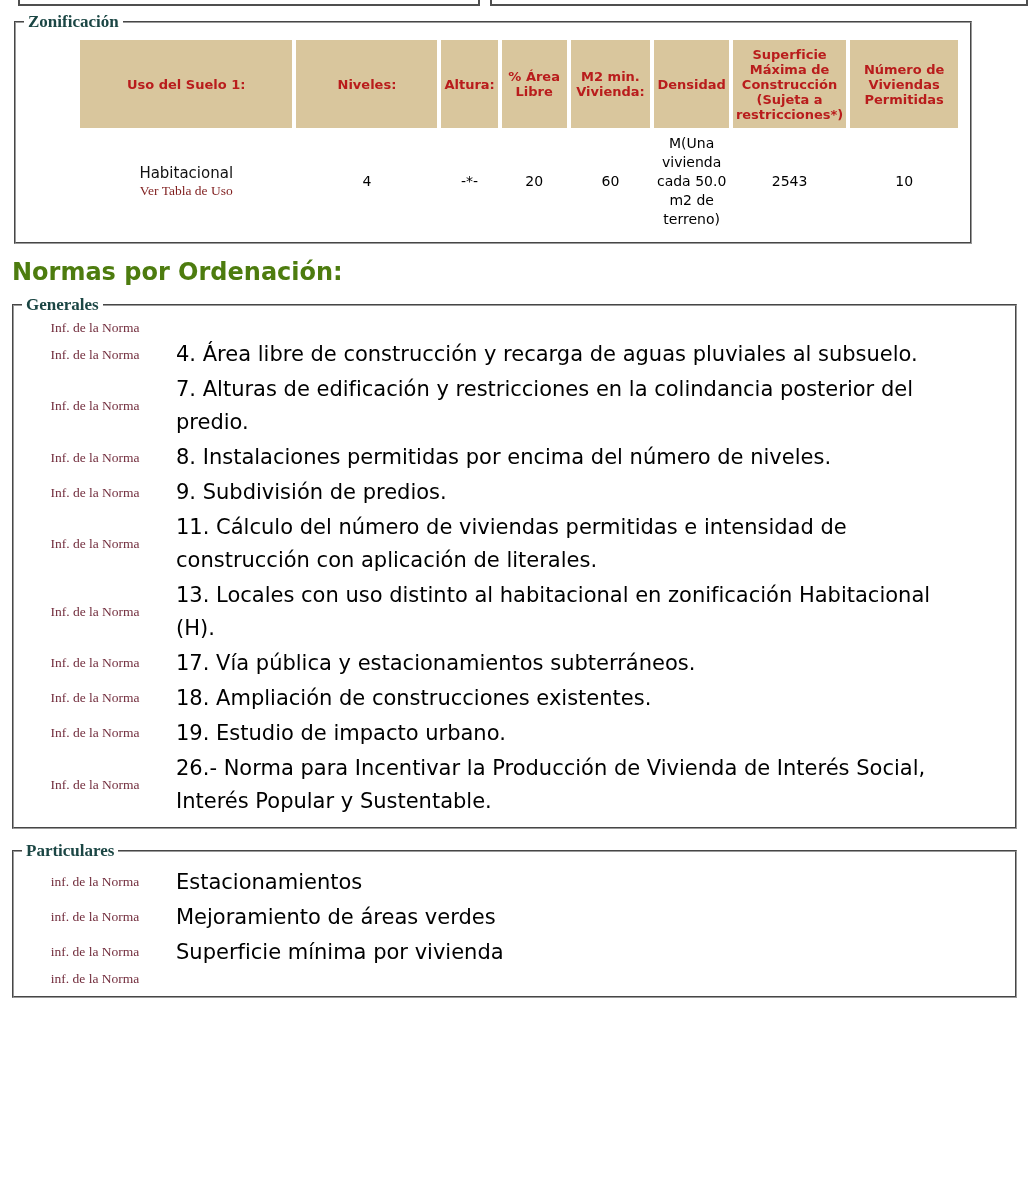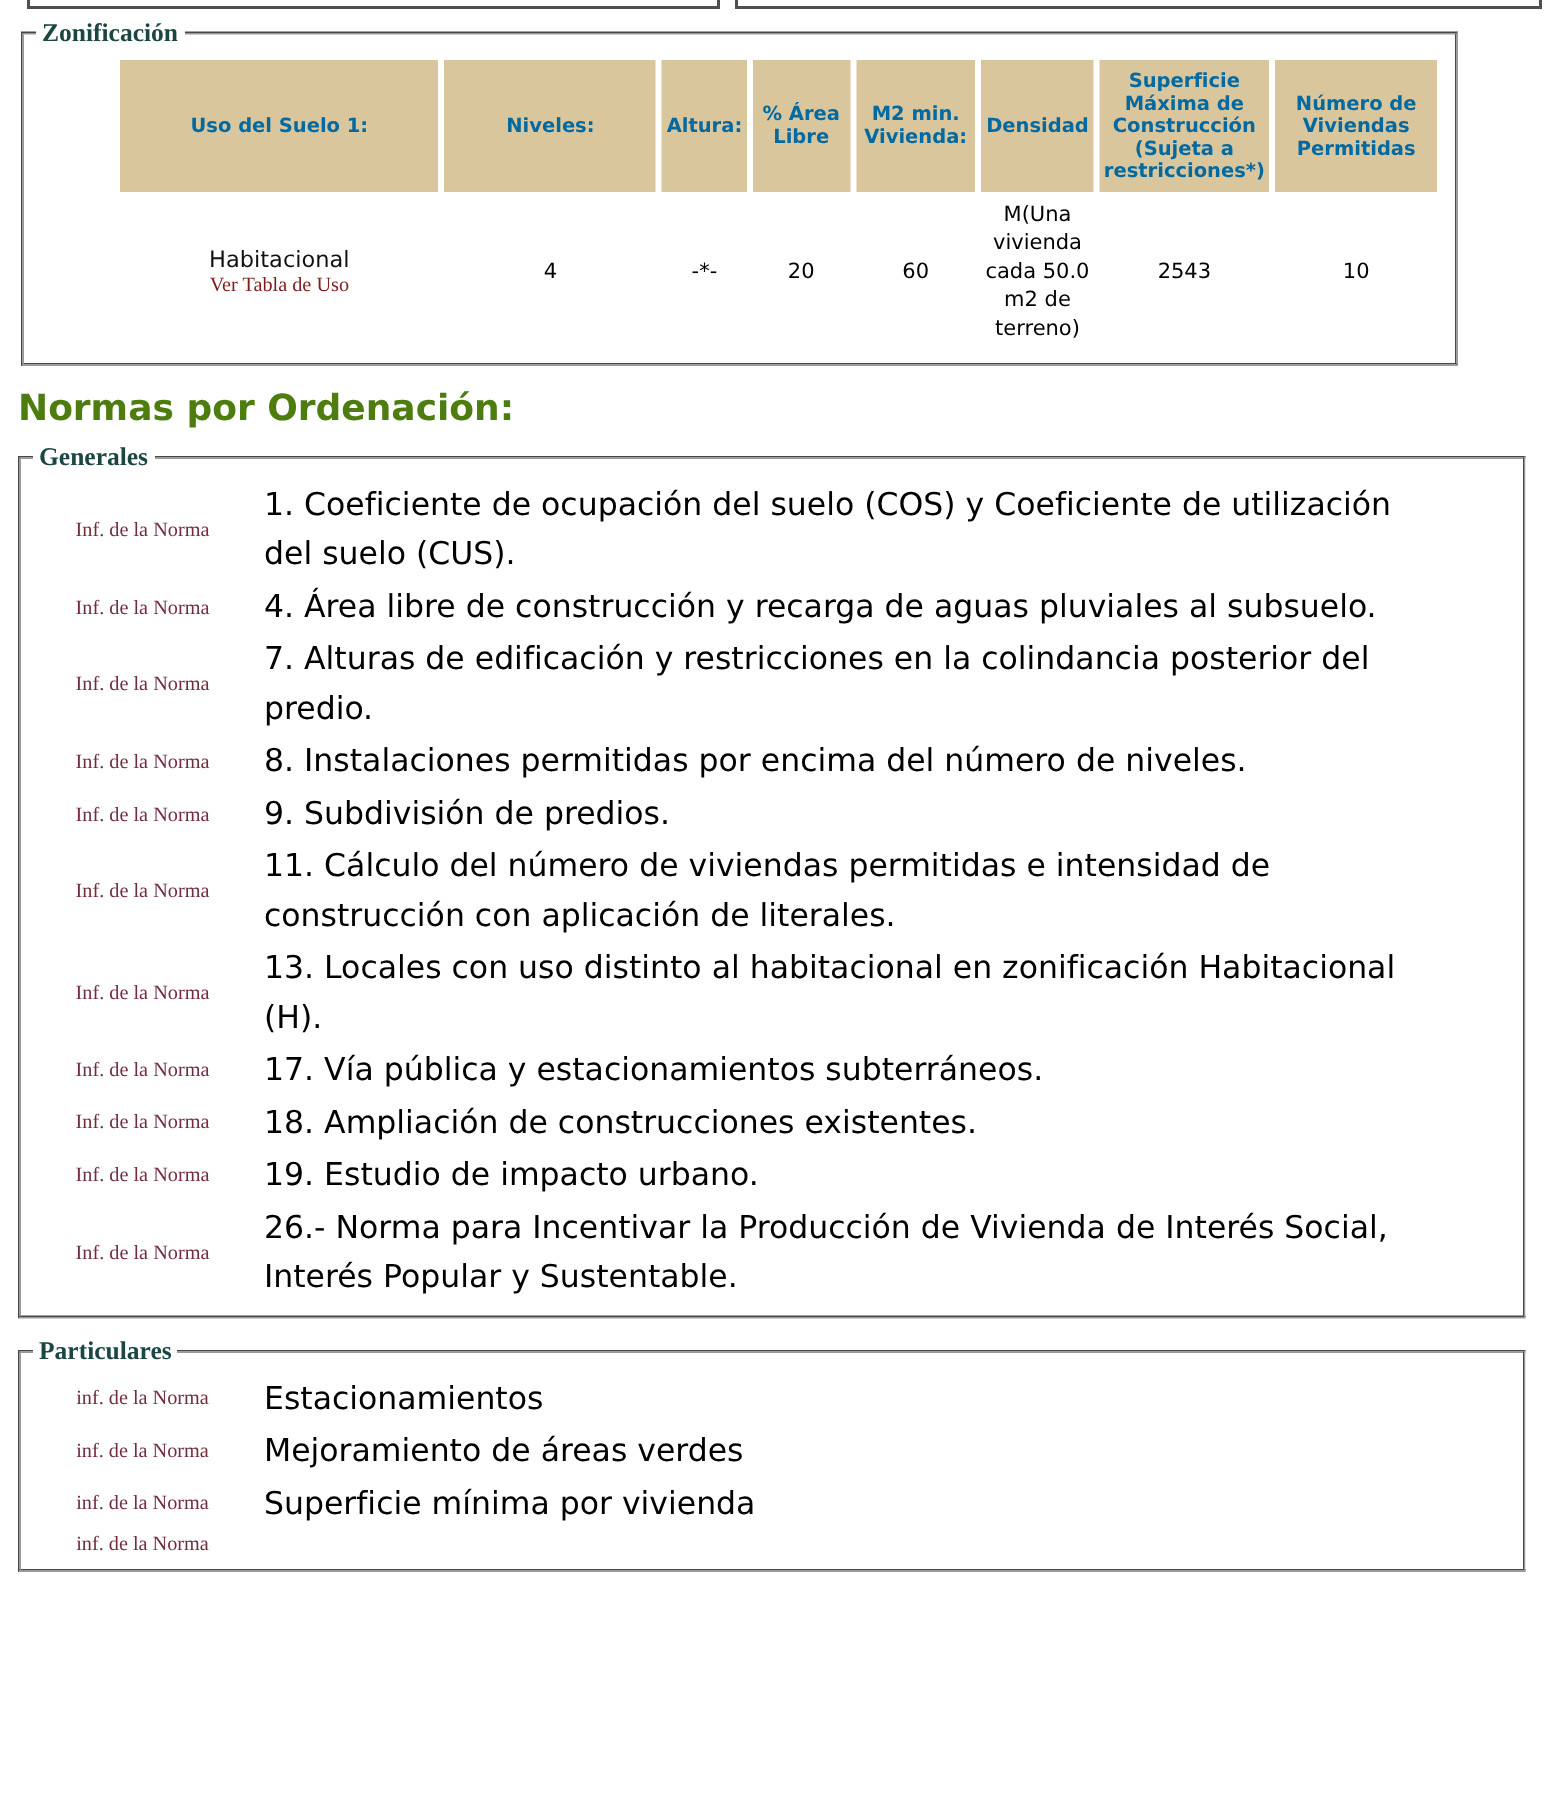--- a/index.html
+++ b/index.html
@@ -35,21 +35,21 @@
   #particulares-fieldset{margin:12px 18px 0 12px;padding-top:4px;}
 
   
   table.zoning{
     border-collapse:separate;
     border-spacing:4px;
     margin:2px 0 0 52px;
   }
   table.zoning th{
     background:#d9c69d;
-    font-size:13px;font-weight:bold;color:#0369a1;
+    font-size:13px;font-weight:bold;color:#b91c1c;
     text-align:center;vertical-align:middle;
     padding:4px 3px;height:88px;box-sizing:border-box;
   }
   table.zoning td{
     text-align:center;vertical-align:middle;
     font-size:14px;height:92px;padding:2px;background:#fff;
   }
   .c0{width:214px}.c1{width:142px}.c2{width:52px}.c3{width:65px}
   .c4{width:80px}.c5{width:74px}.c6{width:112px}.c7{width:108px}
   .uso-name{font-size:15px;color:#111;}
@@ -114,21 +114,20 @@
     </table>
 </fieldset>
 
 <h1 class="normas-heading">Normas por Ordenación:</h1>
 
 <fieldset id="generales-fieldset">
   <legend>Generales</legend>
 
   <div class="norm-row">
     <a class="norm-link" href="#">Inf. de la Norma</a>
-    <div class="norm-text">1. Coeficiente de ocupación del suelo (COS) y Coeficiente de utilización del suelo (CUS).</div>
   </div>
   <div class="norm-row">
     <a class="norm-link" href="#">Inf. de la Norma</a>
     <div class="norm-text">4. Área libre de construcción y recarga de aguas pluviales al subsuelo.</div>
   </div>
   <div class="norm-row">
     <a class="norm-link" href="#">Inf. de la Norma</a>
     <div class="norm-text">7. Alturas de edificación y restricciones en la colindancia posterior del predio.</div>
   </div>
   <div class="norm-row">

